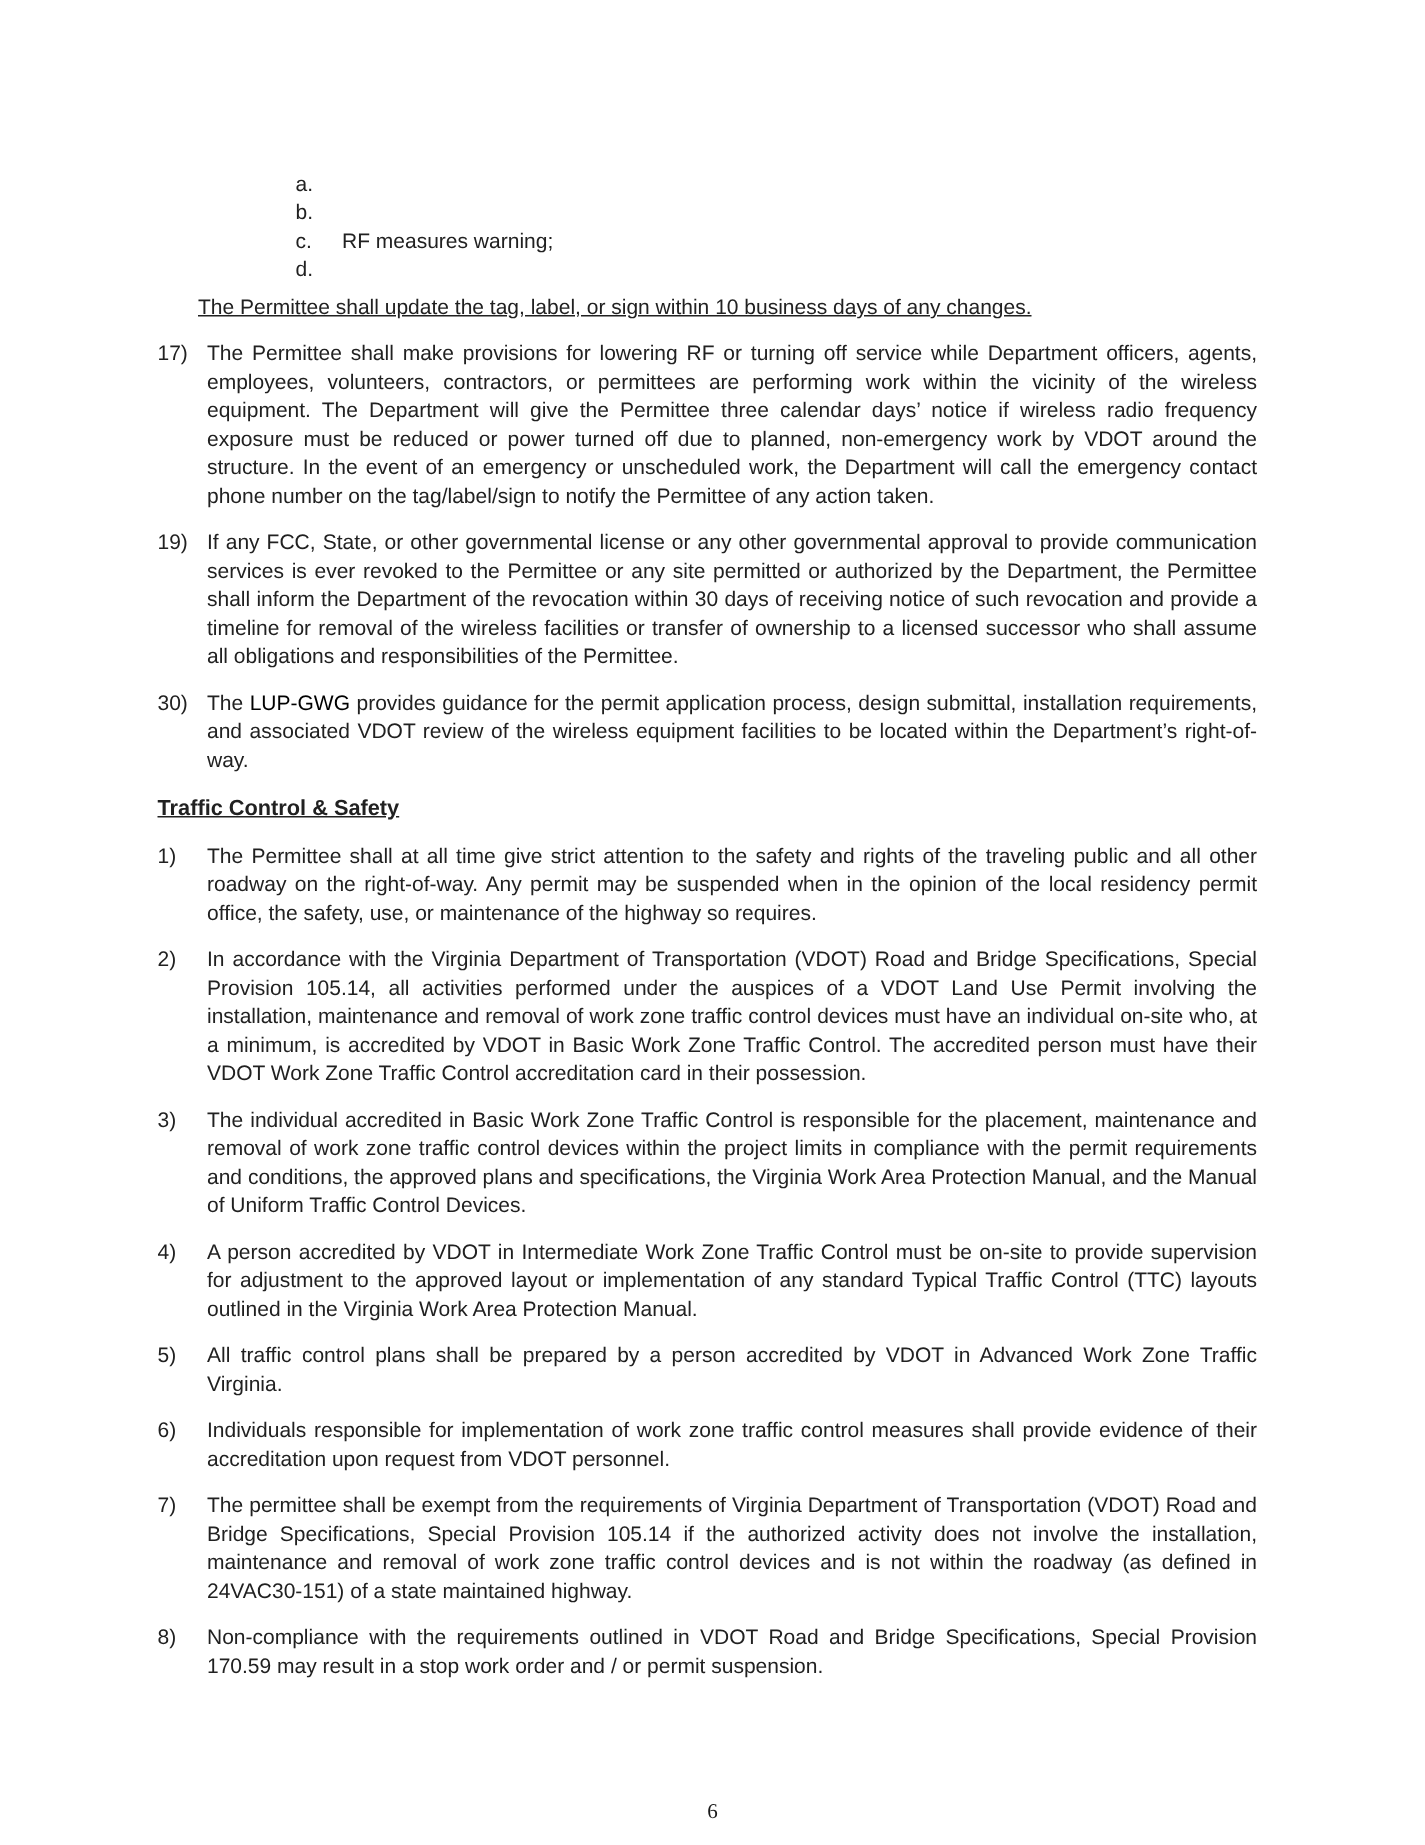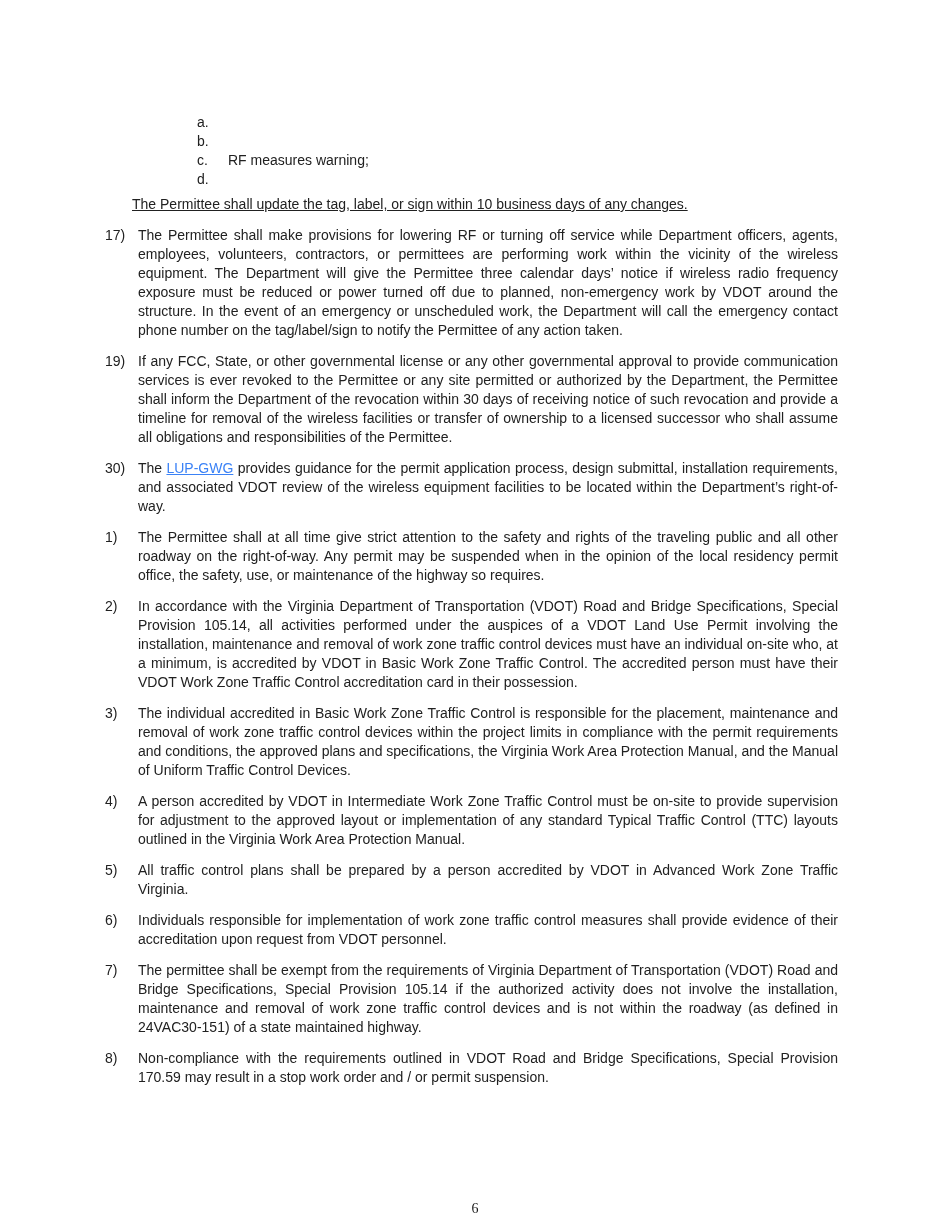--- a/index.html
+++ b/index.html
@@ -50,22 +50,21 @@
   .section-heading {
     margin-top: 14px;
     font-weight: bold;
     font-size: 14.5px;
     text-decoration: underline;
   }
   .traffic-first {
     margin-top: 12px;
   }
   a.doc-link {
-    color: #3b82f6;
-    text-decoration: underline;
+    color: #000000;
     cursor: pointer;
   }
   .page-number {
     position: absolute;
     bottom: 12px;
     left: 0;
     width: 100%;
     text-align: center;
     font-family: "Liberation Serif", serif;
     font-size: 14px;
@@ -103,20 +102,21 @@
     <span class="marker">19)</span>
     <span class="body">If any FCC, State, or other governmental license or any other governmental approval to provide communication services is ever revoked to the Permittee or any site permitted or authorized by the Department, the Permittee shall inform the Department of the revocation within 30 days of receiving notice of such revocation and provide a timeline for removal of the wireless facilities or transfer of ownership to a licensed successor who shall assume all obligations and responsibilities of the Permittee.</span>
   </div>
   <div class="num-item">
     <span class="marker">30)</span>
     <span class="body">
       <span>The </span><a class="doc-link">LUP-GWG</a><span> provides guidance for the permit application process, design submittal, installation requirements, and associated VDOT review of the wireless equipment facilities to be located within the Department’s right-of-way.</span>
     </span>
   </div>
 
+  <div class="section-heading">Traffic Control &amp; Safety</div>
 
   <div class="num-item traffic-first">
     <span class="marker">1)</span>
     <span class="body">The Permittee shall at all time give strict attention to the safety and rights of the traveling public and all other roadway on the right-of-way.  Any permit may be suspended when in the opinion of the local residency permit office, the safety, use, or maintenance of the highway so requires.</span>
   </div>
   <div class="num-item">
     <span class="marker">2)</span>
     <span class="body">In accordance with the Virginia Department of Transportation (VDOT) Road and Bridge Specifications, Special Provision 105.14, all activities performed under the auspices of a VDOT Land Use Permit involving the installation, maintenance and removal of work zone traffic control devices must have an individual on-site who, at a minimum, is accredited by VDOT in Basic Work Zone Traffic Control.  The accredited person must have their VDOT Work Zone Traffic Control accreditation card in their possession.</span>
   </div>
   <div class="num-item">

